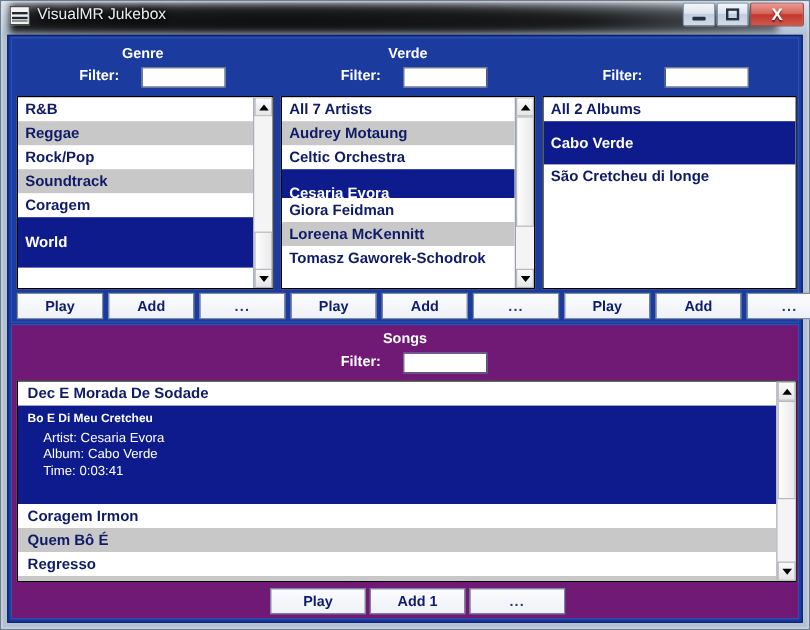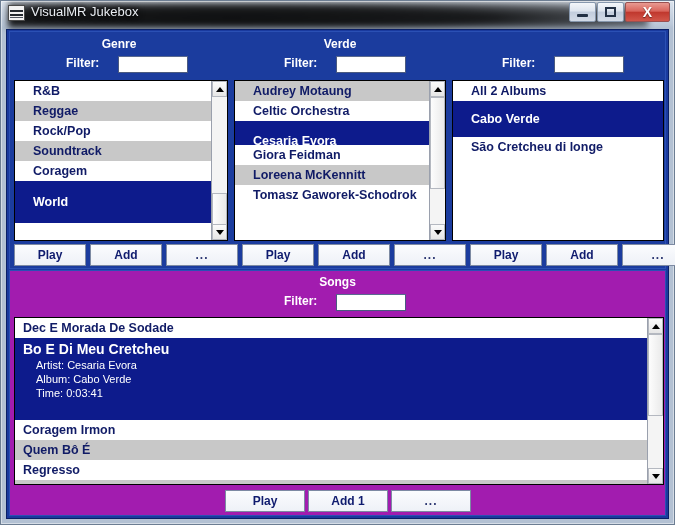--- a/index.html
+++ b/index.html
@@ -204,21 +204,21 @@
   .list-inner {
     position: absolute;
     left: 0; top: 0; bottom: 0;
     right: 16px;
     overflow: hidden;
   }
   .list-inner.nosb { right: 0; }
   .row {
     height: 20px;
     line-height: 20px;
-    padding-left: 18px;
+    padding-left: 6px;
     font-size: 12.5px;
     font-weight: bold;
     color: #101b66;
     white-space: nowrap;
     overflow: hidden;
     box-sizing: border-box;
     font-family: "Liberation Sans", sans-serif;
   }
   .row.alt { background: #c8c8c8; }
   .row.sel {
@@ -302,21 +302,21 @@
     cursor: default;
   }
   .btn.dots { font-weight: bold; letter-spacing: 1px; color:#2a3570; }
 
   
   #songsgroup {
     position: absolute;
     left: 2px; top: 240px;
     width: 657px;
     height: 246px;
-    background: #a21caf;
+    background: #701a75;
     border: 1px solid #2b50b4;
     box-sizing: border-box;
     padding-left: 16px;
   }
   .song-row {
     height: 20px;
     line-height: 20px;
     padding-left: 8px;
     font-size: 12.5px;
     font-weight: bold;
@@ -329,21 +329,21 @@
   .song-row.alt { background: #c8c8c8; }
   .song-row.sel-detail {
     background: #0d1b8c;
     color: #ffffff;
     height: 82px;
     line-height: normal;
     padding-top: 3px;
     padding-left: 8px;
   }
   .sd-title {
-    font-size: 14px;
+    font-size: 10px;
     font-weight: bold;
     color: #ffffff;
     line-height: 17px;
     font-family: "Liberation Sans", sans-serif;
   }
   .sd-line {
     font-size: 11px;
     font-weight: normal;
     color: #ffffff;
     line-height: 14px;
@@ -422,20 +422,21 @@
             <div class="sb-thumb" style="top:96px; height:48px;"></div>
           </div>
           <div class="sb-arrow down">
               <div class="tri-dn"></div>
             </div>
         </div>
       </div>
 
       <div class="listbox" style="left:224px; top:48px; width:212px; height:161px;">
         <div class="list-inner">
+          <div class="row">All 7 Artists</div>
           <div class="row alt">Audrey Motaung</div>
           <div class="row">Celtic Orchestra</div>
           <div class="row sel">Cesaria Evora</div>
           <div class="row">Giora Feidman</div>
           <div class="row alt">Loreena McKennitt</div>
           <div class="row">Tomasz Gaworek-Schodrok</div>
         </div>
         <div class="sb">
           <div class="sb-arrow up">
               <div class="tri-up"></div>

